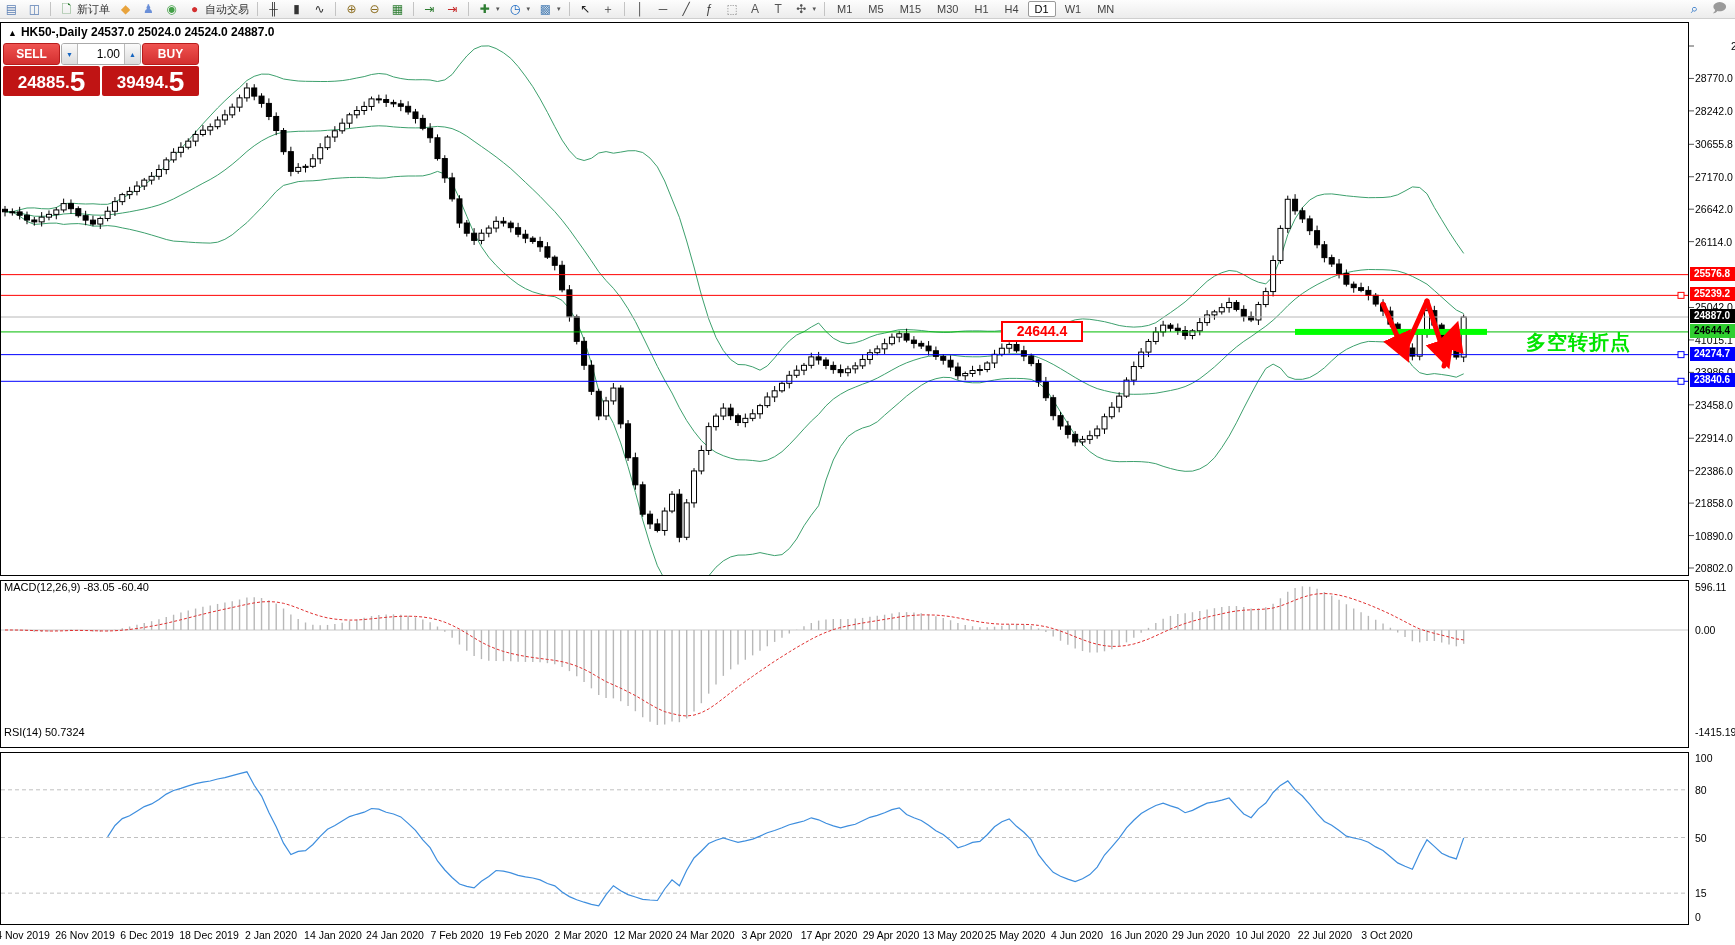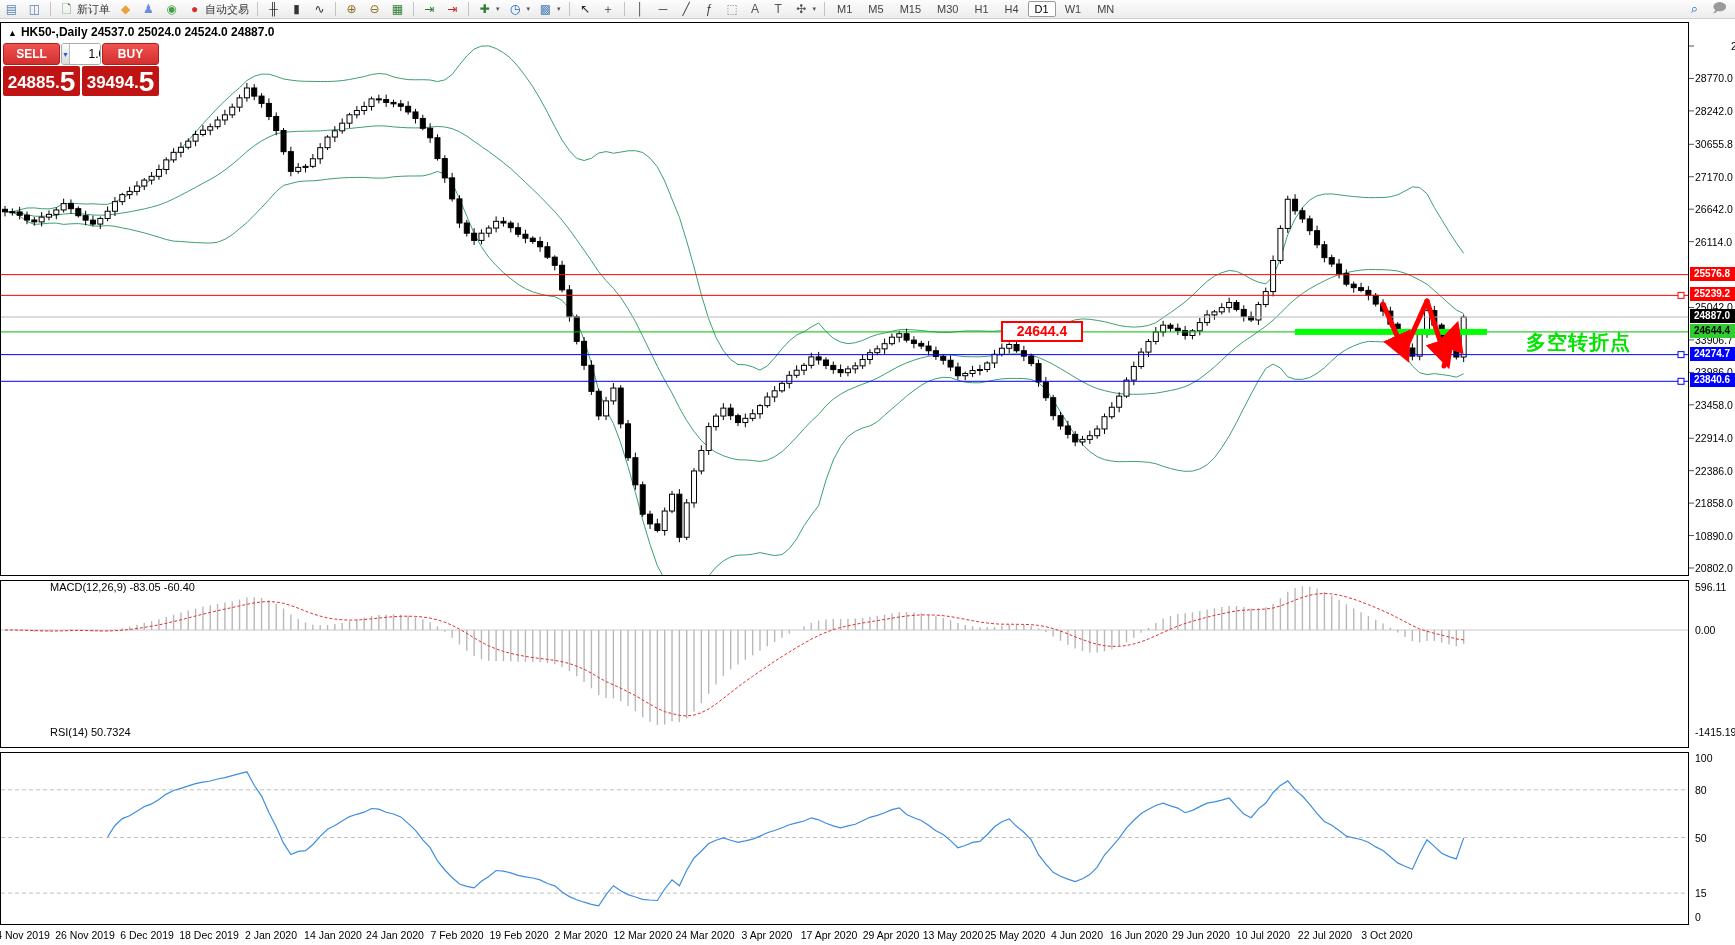--- a/index.html
+++ b/index.html
@@ -18,23 +18,23 @@
   
   .pane{position:absolute;left:0;background:#fff;border:1px solid #000;box-sizing:border-box;}
   #gfx{position:absolute;left:0;top:0;pointer-events:none;}
   .axis-label{position:absolute;left:1695px;font-size:10.5px;color:#000;line-height:14px;}
   .axis-badge{position:absolute;left:1690px;width:44px;font-size:10px;font-weight:bold;text-align:left;
     padding:1px 0 1px 4px;line-height:12px;}
   .date-label{position:absolute;top:929px;font-size:10.5px;color:#000;transform:translateX(-50%);}
   
   #chart-title{position:absolute;left:8px;top:25px;font-size:12px;font-weight:bold;color:#000;}
   #chart-title .tri{font-size:9px;margin-right:4px;}
-  .ind-label{position:absolute;left:4px;font-size:11px;color:#000;margin-left:46px;}
+  .ind-label{position:absolute;left:4px;font-size:11px;color:#000;}
   
-  #trade{position:absolute;left:3px;top:43px;width:156px;}
+  #trade{position:absolute;left:3px;top:43px;width:196px;}
   #trade .row1{display:flex;height:22px;gap:1px;}
   .trade-btn{flex:0 0 57px;background:linear-gradient(#ef5350,#d32f2f);color:#fff;font-weight:bold;
     font-size:12px;display:flex;align-items:center;justify-content:center;border-radius:3px;border:1px solid #b71c1c;box-sizing:border-box;}
   .stepper{flex:1;display:flex;border:1px solid #aaa;border-radius:3px;overflow:hidden;background:#fff;}
   .step-btn{width:16px;background:linear-gradient(#fafafa,#dcdcdc);display:flex;align-items:center;justify-content:center;
     font-size:7px;color:#1565c0;border-left:1px solid #bbb;border-right:1px solid #bbb;}
   .step-btn:first-child{border-left:none;} .step-btn:last-child{border-right:none;}
   .vol-input{flex:1;border:none;outline:none;font-size:12px;text-align:right;padding-right:4px;width:40px;font-family:inherit;}
   #trade .row2{display:flex;gap:2px;margin-top:1px;height:30px;}
   .px-block{flex:1;background:#c01414;color:#fff;display:flex;align-items:flex-end;justify-content:center;
@@ -872,21 +872,21 @@
 
   <div id="labels-layer">
       <span class="axis-label" style="top: 39px; margin-left: 36px;">29298.0</span>
       <span class="axis-label" style="top: 71.4406px;">28770.0</span>
       <span class="axis-label" style="top: 103.881px;">28242.0</span>
       <span class="axis-label" style="top: 137.305px;">30655.8</span>
       <span class="axis-label" style="top: 169.745px;">27170.0</span>
       <span class="axis-label" style="top: 202.186px;">26642.0</span>
       <span class="axis-label" style="top: 234.627px;">26114.0</span>
       <span class="axis-label" style="top: 300.491px;">25042.0</span>
-      <span class="axis-label" style="top: 332.932px;">33906.7</span>
+      <span class="axis-label" style="top: 332.932px;">41015.1</span>
       <span class="axis-label" style="top: 365.372px;">23986.0</span>
       <span class="axis-label" style="top: 397.813px;">23458.0</span>
       <span class="axis-label" style="top: 431.236px;">22914.0</span>
       <span class="axis-label" style="top: 463.677px;">22386.0</span>
       <span class="axis-label" style="top: 496.118px;">21858.0</span>
       <span class="axis-label" style="top: 528.558px;">10890.0</span>
       <span class="axis-label" style="top: 560.999px;">20802.0</span>
       <span class="axis-badge" style="top: 266.633px; background: rgb(255, 0, 0); color: rgb(255, 255, 255);">25576.8</span>
       <span class="axis-badge" style="top: 287.375px; background: rgb(255, 0, 0); color: rgb(255, 255, 255);">25239.2</span>
       <span class="axis-badge" style="top: 309.014px; background: rgb(0, 0, 0); color: rgb(255, 255, 255);">24887.0</span>

